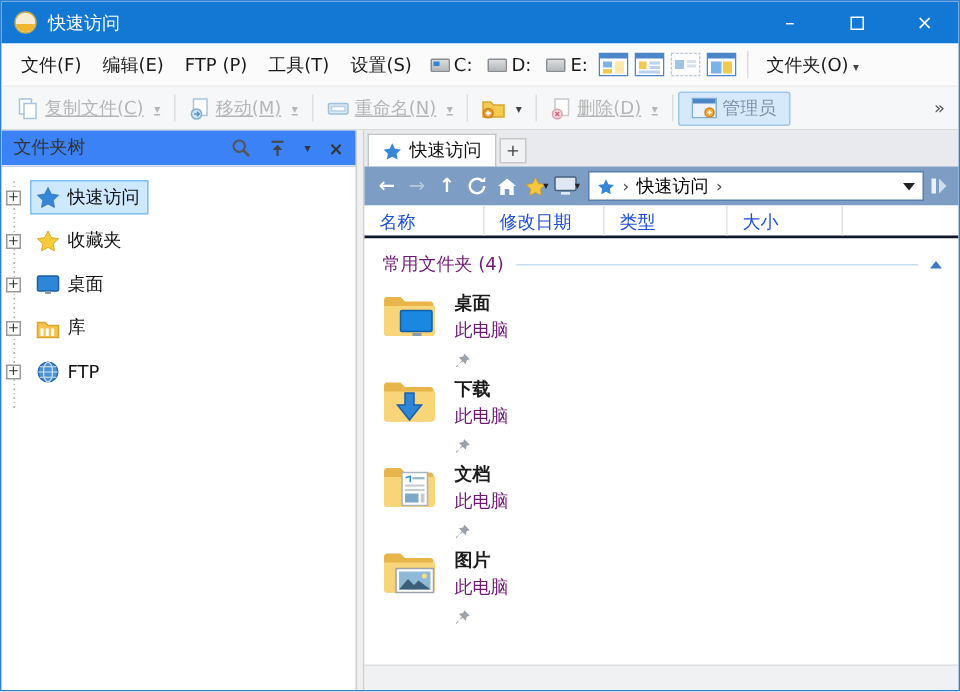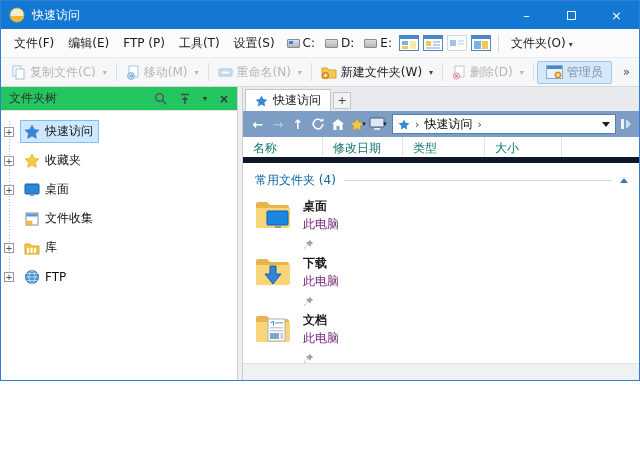--- a/index.html
+++ b/index.html
@@ -1,17 +1,17 @@
 <!DOCTYPE html>
 <html><head>
 <meta charset="utf-8">
 <style>
   * { margin:0; padding:0; box-sizing:border-box; font-family:"DejaVu Sans","Liberation Sans",sans-serif; }
   html,body { width:640px; height:461px; background:#fff; }
-  .window { width:640px; height:381px; border:1px solid #2f7fd3; display:flex; flex-direction:column; background:#fff; overflow:hidden; }
+  .window { width:640px; height:461px; border:1px solid #2f7fd3; display:flex; flex-direction:column; background:#fff; overflow:hidden; }
 
   
   .titlebar { flex:0 0 28px; background:#1377d4; display:flex; align-items:center; padding-left:8px; color:#fff; font-size:12px; }
   .app-icon { width:16px; height:16px; margin-right:7px; flex:0 0 16px; }
   .win-controls { margin-left:auto; display:flex; height:100%; }
   .win-btn { width:45px; display:flex; align-items:center; justify-content:center; color:#fff; font-size:13px; }
   .max-glyph { width:9px; height:9px; border:1px solid #fff; }
 
   
   .menubar { flex:0 0 29px; background:#fbfbfc; display:flex; align-items:center; padding:0 6px; font-size:12px; color:#1a1a1a; border-bottom:1px solid #ececec; }
@@ -20,29 +20,29 @@
   .drive-ico { width:13px; height:9px; background:linear-gradient(#dcdee0,#b4b7ba); border:1px solid #8a8d90; border-radius:1px; position:relative; }
   .drive-ico.sys::before { content:""; position:absolute; left:1px; top:1px; width:4px; height:3px; background:#2f86d6; }
   .dd { font-size:8px; color:#444; margin-left:3px; }
   .msep { width:1px; height:18px; background:#dcdcdc; margin:0 5px; }
   .mico { margin:0 2px; display:flex; align-items:center; }
   .overflow { margin-left:auto; color:#555; font-size:12px; padding-right:4px; }
 
   
   .toolbar { flex:0 0 29px; background:#f6f7f9; border-bottom:1px solid #d9d9d9; display:flex; align-items:center; padding:0 5px; font-size:12px; }
   .tbtn { display:flex; align-items:center; gap:4px; padding:3px 6px; color:#1a1a1a; white-space:nowrap; }
-  .tbtn.disabled { color:#b5b5b5; }
+  .tbtn.disabled { color:#b5b5b5;text-decoration:underline; }
   .tbtn.disabled .dd { color:#b5b5b5; }
   .tbtn.active { background:#d6e9fb; border:1px solid #9ec7ea; border-radius:2px; color:#7d93a8; padding:2px 8px; }
   .tsep { width:1px; height:18px; background:#dedede; margin:0 3px; }
 
   
   .main { flex:1; display:flex; min-height:0; }
   .left { flex:0 0 237px; display:flex; flex-direction:column; border-right:1px solid #cfcfcf; background:#fff; }
-  .panel-header { flex:0 0 24px; display:flex; align-items:center; padding:0 8px; font-size:12px; color:#333; background:#22c55e; border-bottom:1px solid #e3e3e3; }
+  .panel-header { flex:0 0 24px; display:flex; align-items:center; padding:0 8px; font-size:12px; color:#333; background:#3b82f6; border-bottom:1px solid #e3e3e3; }
   .ph-icons { margin-left:auto; display:flex; gap:12px; align-items:center; color:#444; }
   .ph-x { font-size:12px; font-weight:bold; color:#333; }
   .ph-dd { font-size:8px; color:#333; }
 
   .tree { flex:1; position:relative; padding-top:6px; }
   .guide { position:absolute; left:8px; top:10px; height:152px; width:1px;
            background-image:repeating-linear-gradient(to bottom,#b0b0b0 0 1px,transparent 1px 3px); }
   .trow { height:29px; display:flex; align-items:center; padding-left:3px; position:relative; font-size:12px; color:#111; }
   .expander { width:10px; height:10px; border:1px solid #9a9a9a; background:#fff; font-size:9px; line-height:8px; text-align:center; color:#333; margin-right:6px; z-index:1; flex:0 0 10px; }
   .expander.hidden { visibility:hidden; }
@@ -59,26 +59,26 @@
   .navbar { flex:0 0 26px; background:#7e9dc4; display:flex; align-items:center; padding:0 5px; }
   .nav-ico { width:20px; text-align:center; color:#fff; font-size:13px; font-weight:bold; flex:0 0 20px; }
   .nav-ico.dim { color:#b9c9de; font-weight:normal; }
   .nav-svg { width:20px; flex:0 0 20px; display:flex; justify-content:center; align-items:center; }
   .nav-dd { font-size:7px; color:#222; margin-left:-2px; }
   .addr { flex:1; height:20px; background:#fff; border:1px solid #55地80ad; border:1px solid #5580ad; display:flex; align-items:center; padding:0 5px; gap:5px; font-size:12px; margin:0 4px; min-width:0; }
   .addr .sep { color:#444; font-size:11px; }
   .addr .addr-dd { margin-left:auto; width:0; height:0; border-left:4px solid transparent; border-right:4px solid transparent; border-top:5px solid #222; }
   .pane-toggle { flex:0 0 14px; display:flex; align-items:center; }
 
-  .cols { flex:0 0 22px; display:flex; font-size:12px; color:#0f766e; background:#fff; border-bottom:6px solid #0f172a; }
+  .cols { flex:0 0 22px; display:flex; font-size:12px; color:#1d4ed8; background:#fff; border-bottom:2px solid #0f172a; }
   .col { padding:3px 0 0 10px; border-right:1px solid #e4e4e4; }
   .c1{width:80px;} .c2{width:80px;} .c3{width:82px;} .c4{width:77px;} .c5{flex:1; border-right:none;}
 
   .content { flex:1; background:#fff; padding:9px 8px 0 12px; overflow:hidden; }
-  .group-h { display:flex; align-items:center; gap:8px; color:#0369a1; font-size:12px; }
+  .group-h { display:flex; align-items:center; gap:8px; color:#701a75; font-size:12px; }
   .group-line { flex:1; height:1px; background:#c9dcef; }
   .chev-up { width:0; height:0; border-left:4px solid transparent; border-right:4px solid transparent; border-bottom:5px solid #3a78c2; margin-right:3px; }
   .items { margin-top:9px; }
   .item { height:57px; display:flex; gap:10px; }
   .item-ico { flex:0 0 38px; padding-top:1px; }
   .item-name { font-size:12px; font-weight:bold; color:#1c1c1c; }
   .item-loc { font-size:12px; color:#701a75; margin-top:1px; }
   .pin { margin-top:2px; }
 
   .hscroll { flex:0 0 17px; background:#f0f1f3; border-top:1px solid #e0e0e0; }
@@ -195,21 +195,20 @@
       <span>重命名(N)</span>
       <span class="dd">▾</span>
     </span>
     <span class="tsep"></span>
     <span class="tbtn">
       <svg width="16" height="14">
           <path d="M1 3h5l2 2h7v8H1z" fill="#f6c94f" stroke="#d9a52e"></path>
           <circle cx="4.5" cy="10.5" r="3.2" fill="#f29b2d" stroke="#d07f12"></circle>
           <path d="M4.5 8.8v3.4 M2.8 10.5h3.4" stroke="#fff" stroke-width="1.2"></path>
         </svg>
-      <span>新建文件夹(W)</span>
       <span class="dd">▾</span>
     </span>
     <span class="tsep"></span>
     <span class="tbtn disabled">
       <svg width="14" height="15">
           <rect x="3" y="1" width="9" height="11" fill="#fff" stroke="#c8c8c8"></rect>
           <circle cx="4.5" cy="11" r="3.2" fill="#f6dadf" stroke="#e0a0ae"></circle>
           <path d="M3.2 9.7l2.6 2.6 M5.8 9.7l-2.6 2.6" stroke="#d2677c"></path>
         </svg>
       <span>删除(D)</span>
@@ -275,31 +274,20 @@
           <span class="expander">+</span>
           <span class="tlabel-wrap">
             <svg width="16" height="14">
                 <rect x="1" y="1" width="14" height="10" rx="1" fill="#2e86d8" stroke="#1b5fa6"></rect>
                 <rect x="6" y="11" width="4" height="2" fill="#8a9aa8"></rect>
               </svg>
             <span class="tlabel">桌面</span>
           </span>
         </div>
 
-        <div class="trow">
-          <span class="expander hidden"></span>
-          <span class="tlabel-wrap">
-            <svg width="16" height="15">
-                <rect x="2" y="2" width="12" height="12" fill="#fff" stroke="#8a9098"></rect>
-                <rect x="2.5" y="2.5" width="11" height="3" fill="#5b9bd5"></rect>
-                <rect x="3" y="10" width="5" height="4" fill="#f2c24e" stroke="#d9a52e" stroke-width=".5"></rect>
-              </svg>
-            <span class="tlabel">文件收集</span>
-          </span>
-        </div>
 
         <div class="trow">
           <span class="expander">+</span>
           <span class="tlabel-wrap">
             <svg width="16" height="14">
                 <path d="M1 3h5l2 2h7v8H1z" fill="#f6c34d" stroke="#d9a52e"></path>
                 <rect x="3" y="7" width="2" height="5" fill="#fff"></rect>
                 <rect x="6.5" y="7" width="2" height="5" fill="#fff"></rect>
                 <rect x="10" y="7" width="2" height="5" fill="#fff"></rect>
               </svg>

